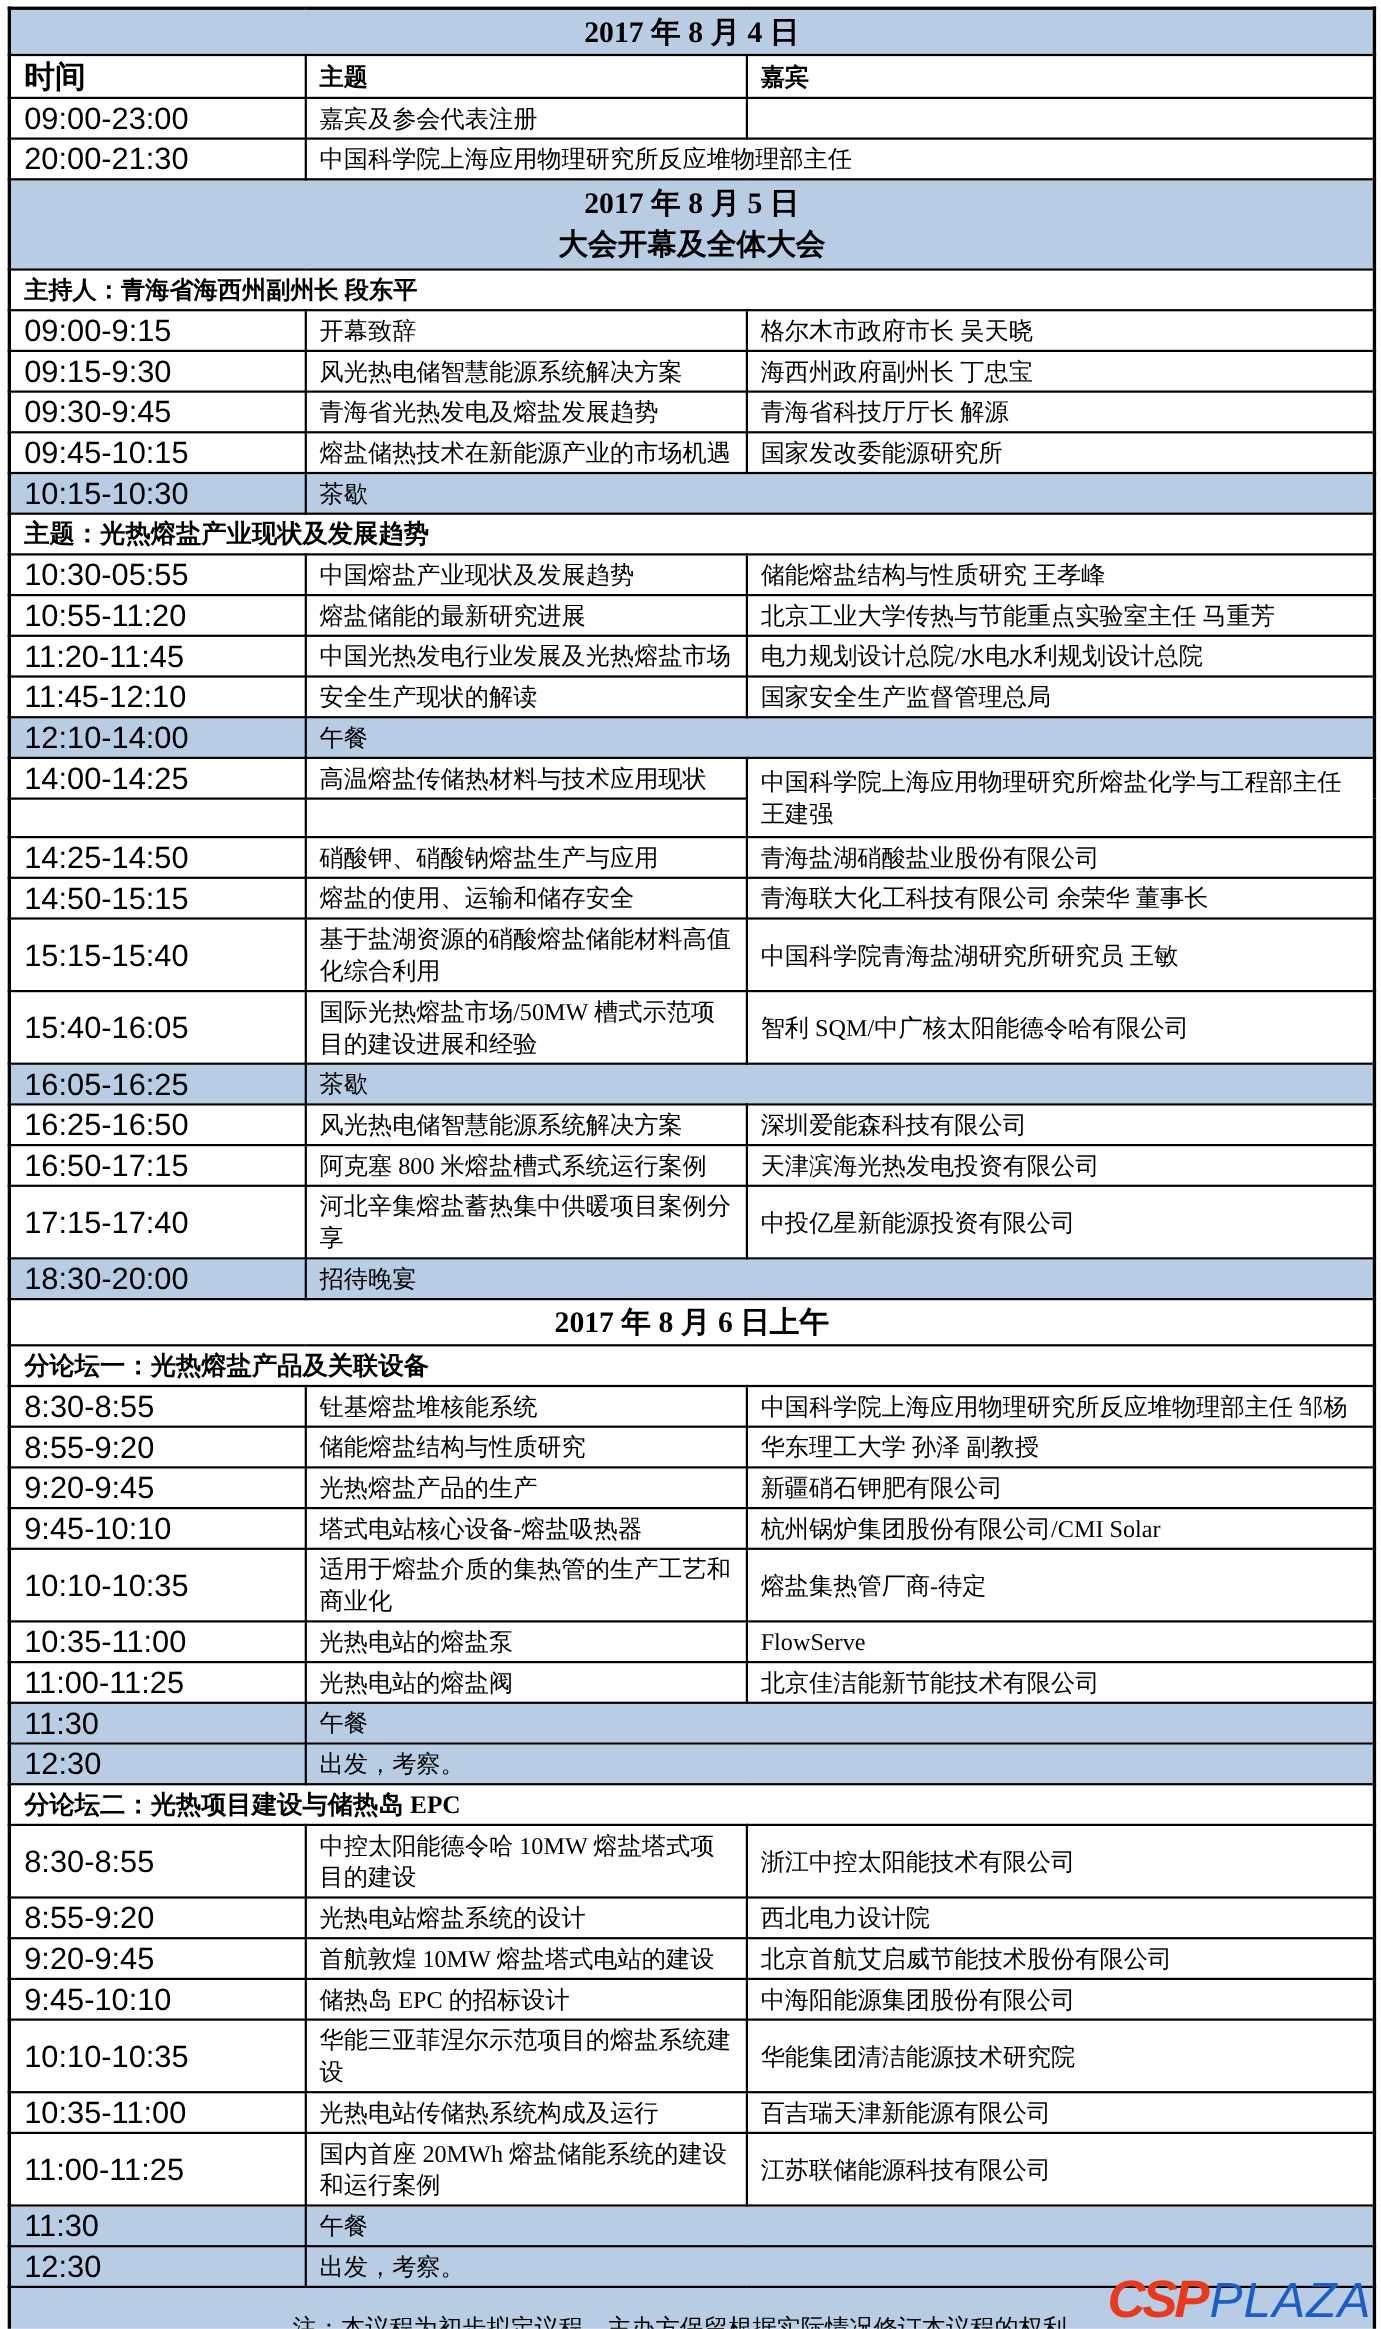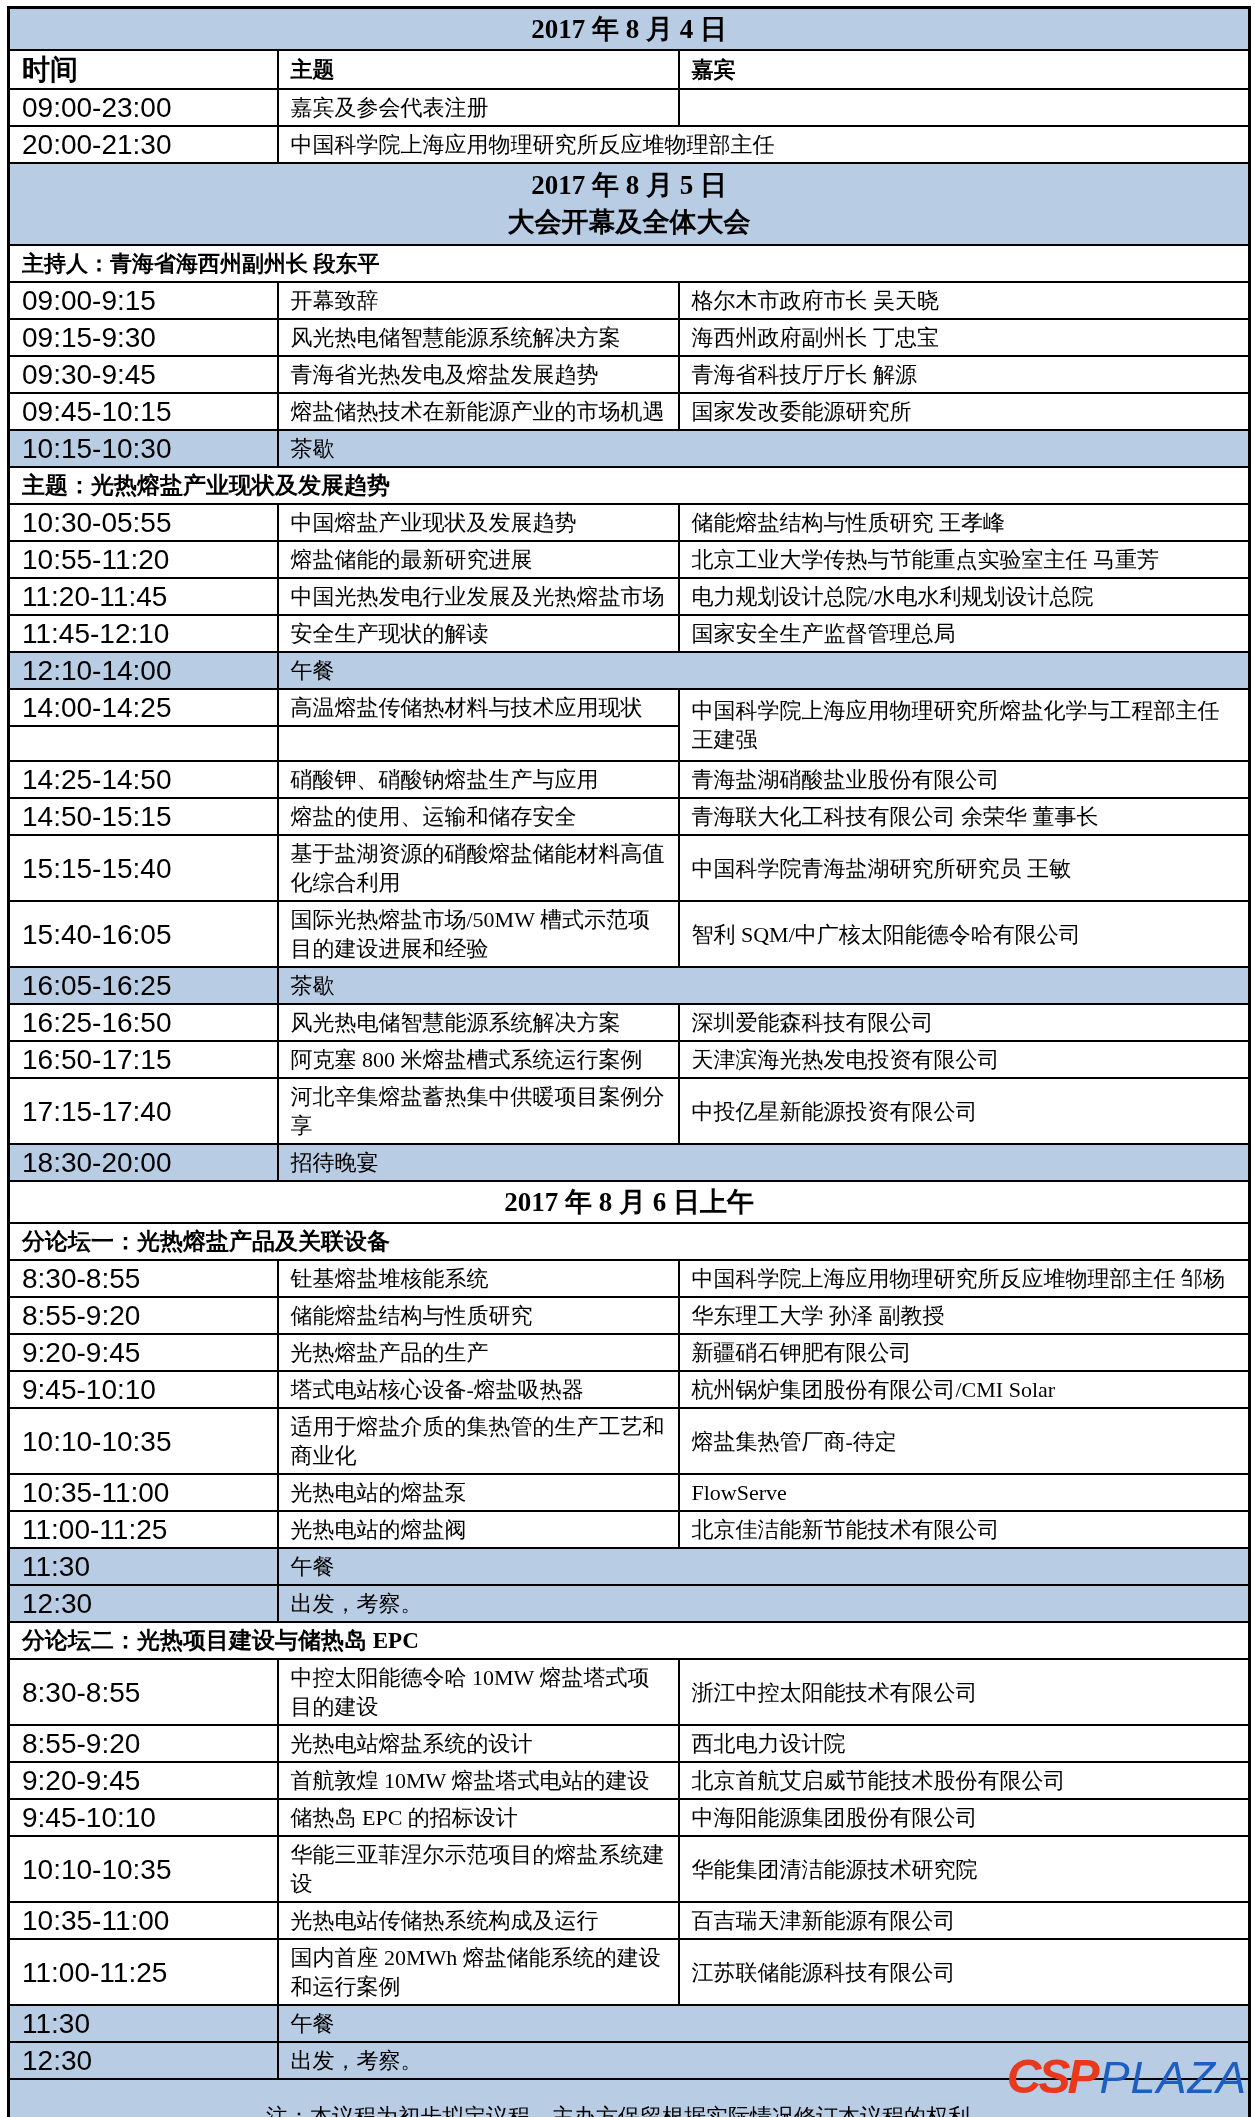--- a/index.html
+++ b/index.html
@@ -25,21 +25,21 @@
   tr.blue td{background:#b8cce4;}
   td.c-time{font-family:"Liberation Sans", sans-serif;font-size:28px;}
   tr.r-colhead td{font-weight:bold;height:31px;}
   tr.r-daytitle td{text-align:center;font-weight:bold;font-size:27px;line-height:34px;padding:3px 6px;}
   tr.r-daytitle td div{line-height:37px;}
   tr.r-daytitle.one td div{line-height:34px;text-align:center;}
   tr.r-sub td{text-align:left;font-weight:bold;font-size:23px;height:29px;}
   tr.r-host td{font-weight:bold;height:29px;}
   tr.r-note td{text-align:center;font-size:22px;height:66px;}
   .logo{
-    position:absolute;right:8px;bottom:16px;
+    position:absolute;right:8px;bottom:2px;
     font-family:"Liberation Sans", sans-serif;font-style:italic;
     line-height:1;white-space:nowrap;z-index:5;
   }
   .logo-csp{color:#e8391d;font-weight:800;font-size:48px;letter-spacing:-3px;}
   .logo-plaza{color:#1c5ec2;font-weight:500;font-size:45px;letter-spacing:1px;margin-left:3px;}
 </style>
 </head>
 <body>
 
 <div class="page">

